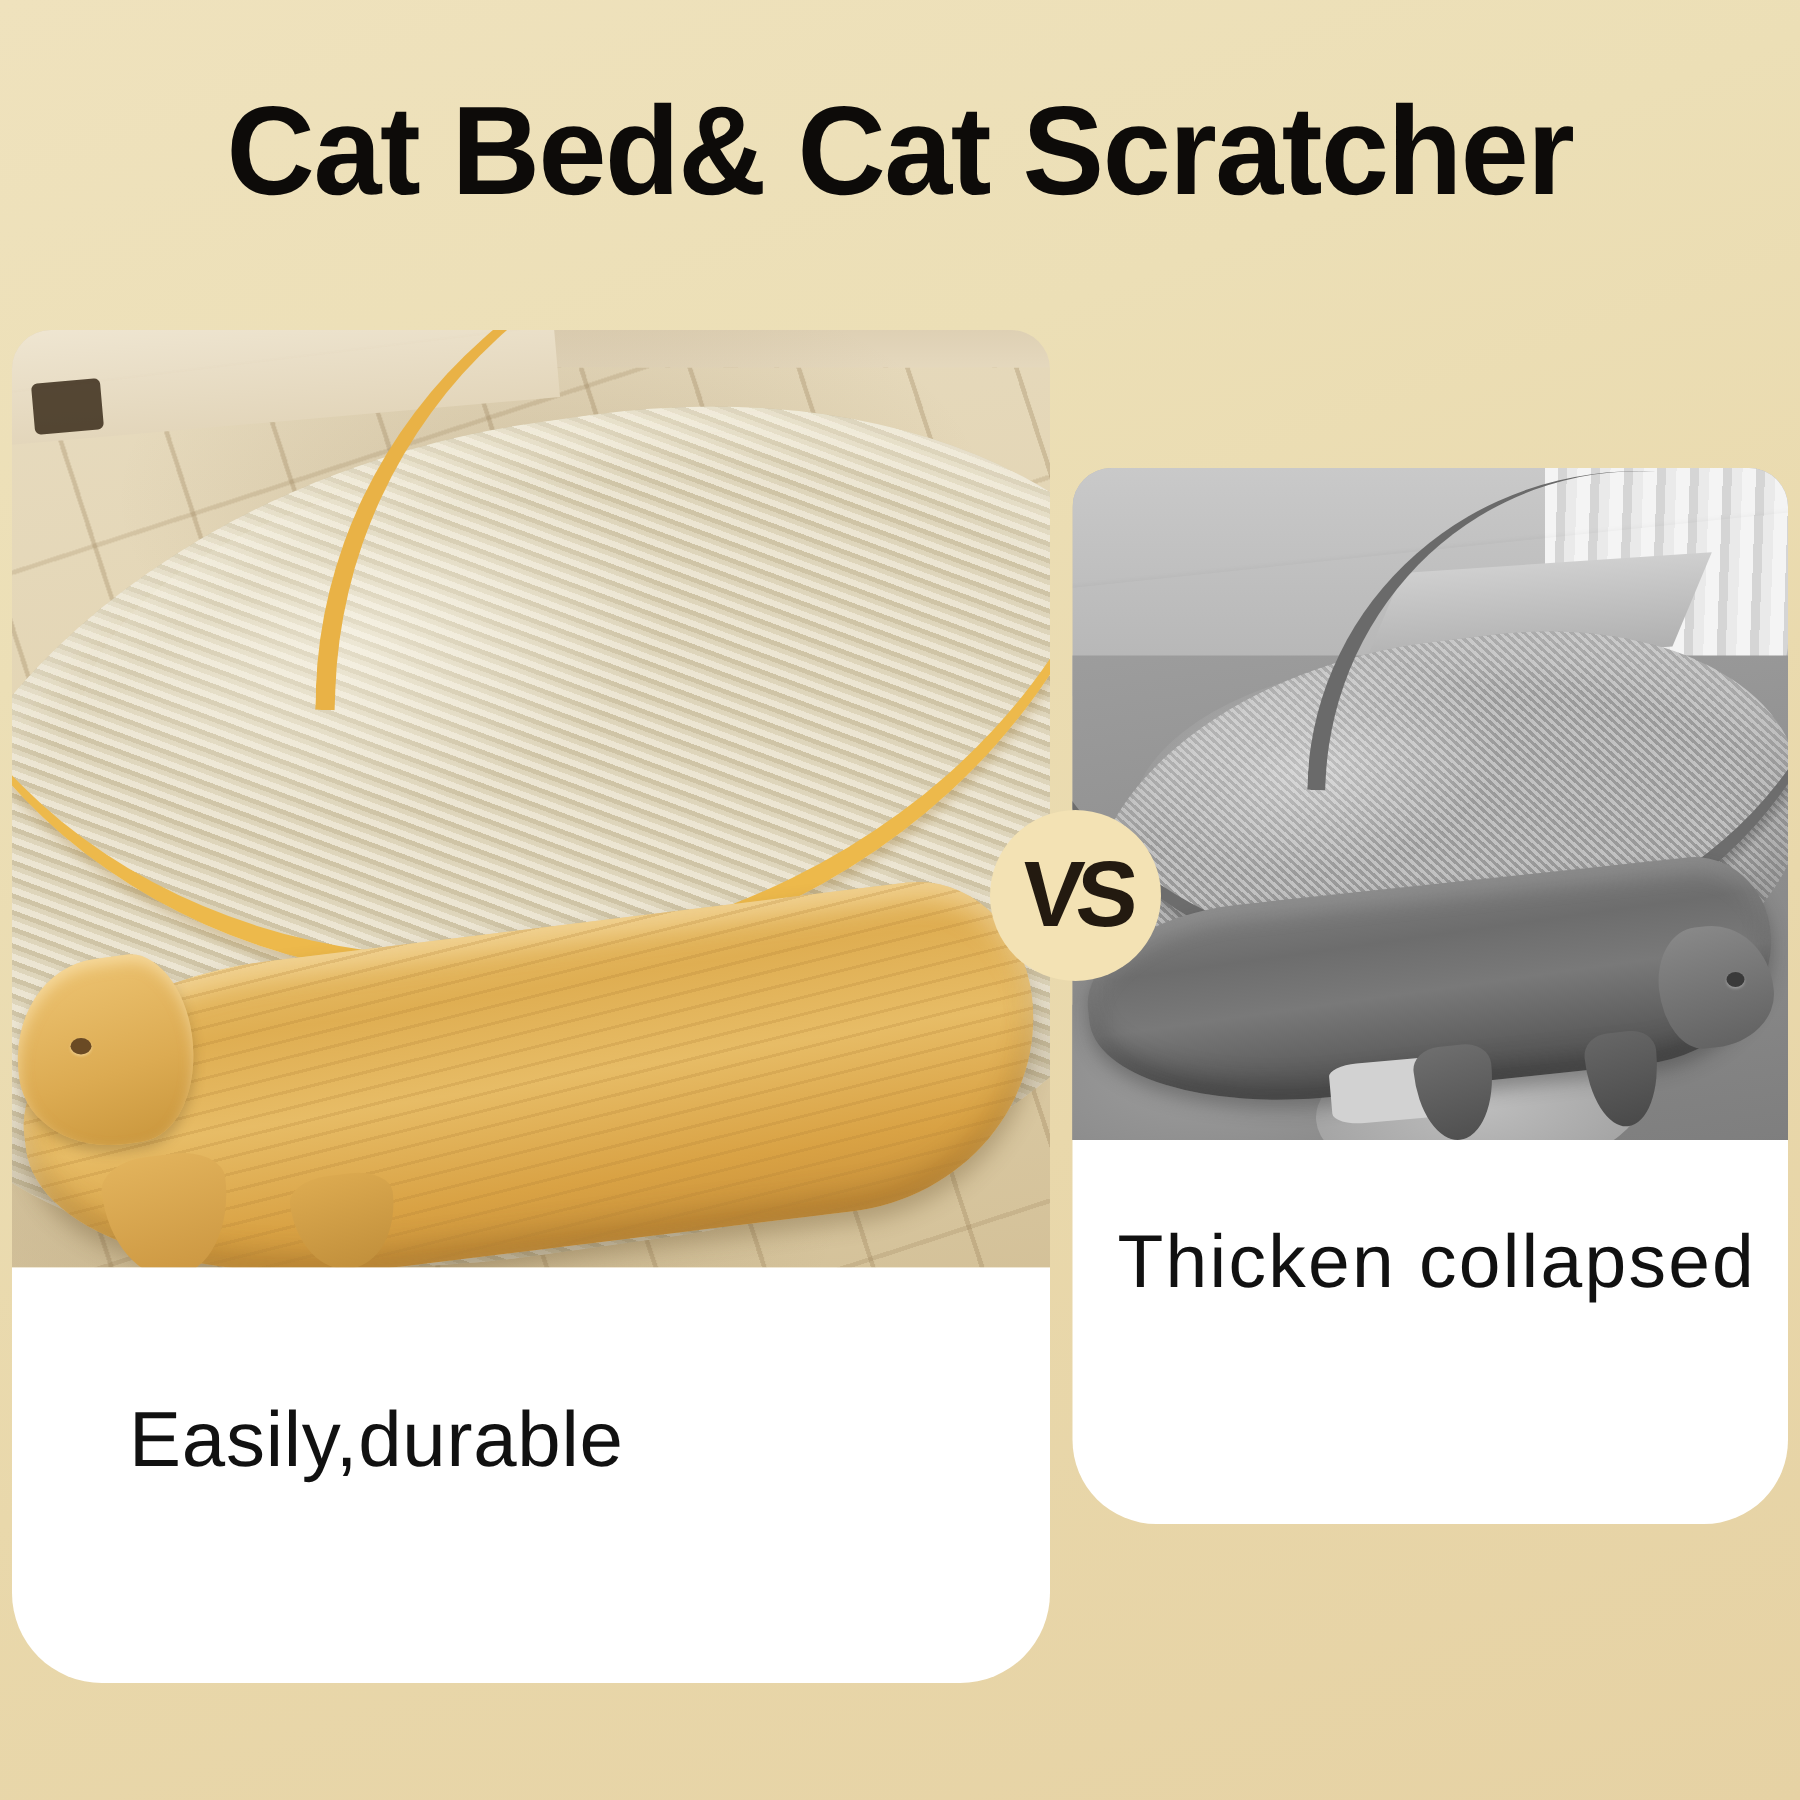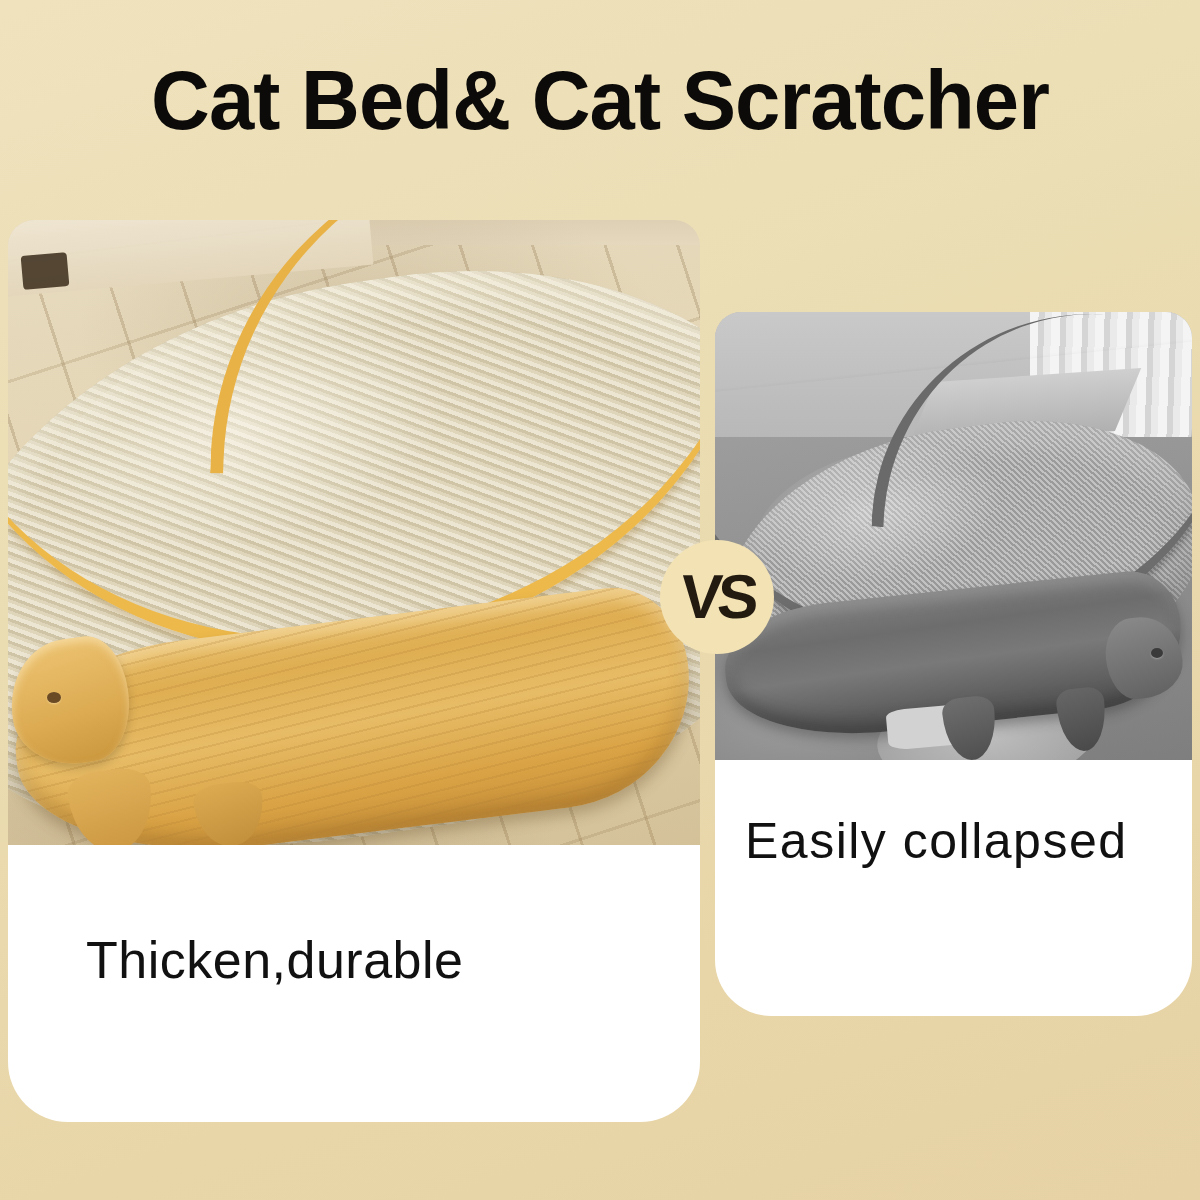--- a/index.html
+++ b/index.html
@@ -523,20 +523,20 @@
     <div class="grail"></div>
     <div class="grail-knob"></div>
     <div class="grail-screw"></div>
     <div class="grey-white-patch"></div>
     <div class="grail-foot"></div>
     <div class="grail-foot2"></div>
   </div>
 </div>
 
 <div class="card card-left"></div>
-<div class="caption caption-left">Thicken,durable</div>
+<div class="caption caption-left">Easily,durable</div>
 
 <div class="card card-right"></div>
-<div class="caption caption-right">Easily collapsed</div>
+<div class="caption caption-right">Thicken collapsed</div>
 
 <div class="vs-badge">
   <span class="vs-text">VS</span>
 </div>
 
 </body></html>

